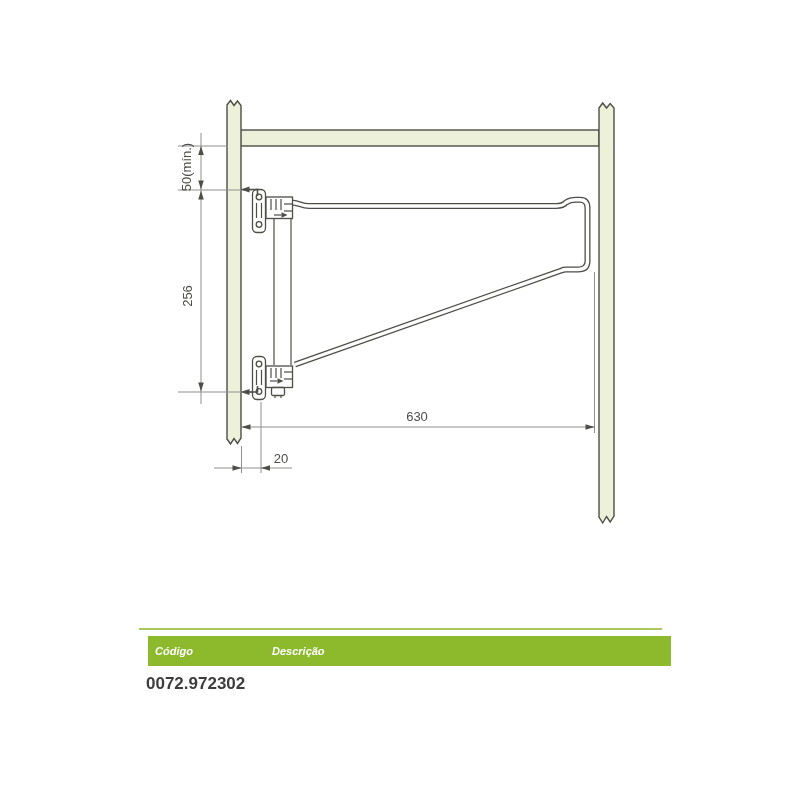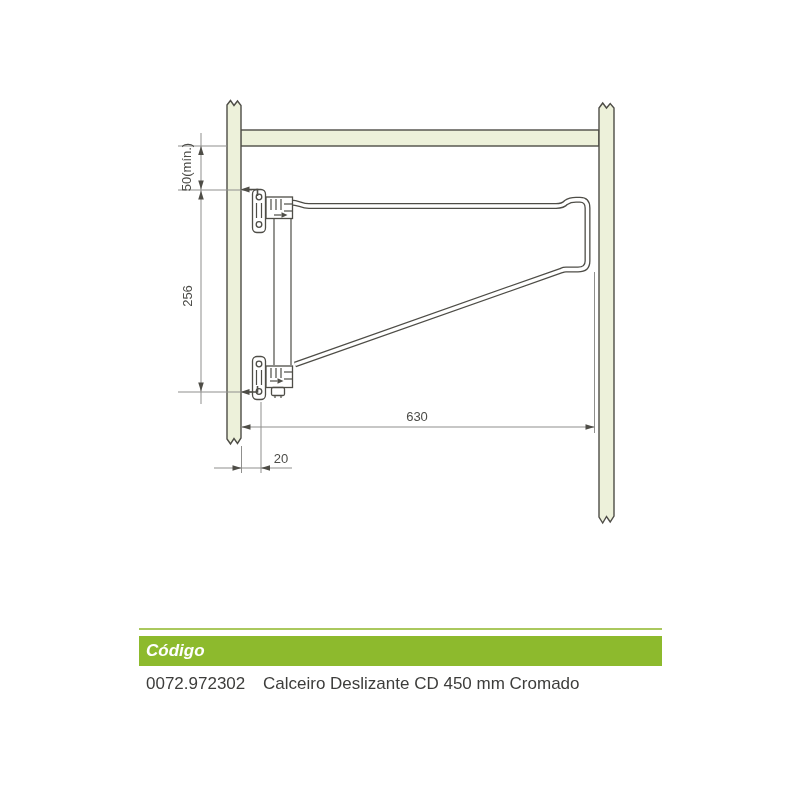--- a/index.html
+++ b/index.html
@@ -18,29 +18,29 @@
   .tube-outer{stroke:var(--line-dark);stroke-width:6;fill:none;stroke-linejoin:round;stroke-linecap:butt;}
   .tube-inner{stroke:#fff;stroke-width:3.4;fill:none;stroke-linejoin:round;stroke-linecap:butt;}
   .dim-label{
     position:absolute;font-size:13px;color:#4c4c48;white-space:nowrap;
     transform:translate(-50%,-50%);line-height:1;
   }
   .dim-label.rot{transform:translate(-50%,-50%) rotate(-90deg);}
   
   .thin-rule{position:absolute;left:139px;top:628px;width:523px;height:2px;background:var(--accent-green-light);}
   .table-header{
-    position:absolute;left:139px;top:636px;width:523px;height:30px;
+    position:absolute;left:148px;top:636px;width:523px;height:30px;
     background:var(--accent-green);color:var(--header-text);
-    font-weight:bold;font-style:italic;font-size:17px;
+    font-weight:bold;font-style:italic;font-size:11px;
     display:flex;align-items:center;
   }
   .table-row{
     position:absolute;left:139px;top:670px;width:523px;height:28px;
     color:var(--text-dark);font-size:17px;
-    display:flex;align-items:center;
+    display:flex;align-items:center;font-weight:bold;
   }
   .col-codigo{margin-left:7px;width:117px;flex:0 0 auto;}
   .col-desc{flex:1;}
 </style>
 </head>
 <body>
 
 <div class="stage">
 
   <svg class="drawing" width="800" height="540" viewBox="0 0 800 540">
@@ -129,20 +129,20 @@
 
   <div class="dim-label rot" style="left:186px;top:167px;">50(mín.)</div>
   <div class="dim-label rot" style="left:187px;top:296px;">256</div>
   <div class="dim-label" style="left:417px;top:416px;">630</div>
   <div class="dim-label" style="left:281px;top:458px;text-align:right;">20</div>
 
   <div class="thin-rule"></div>
 
   <div class="table-header">
     <span class="col-codigo">Código</span>
+    <span class="col-desc">Descrição</span>
   </div>
 
   <div class="table-row">
     <span class="col-codigo">0072.972302</span>
-    <span class="col-desc">Calceiro Deslizante CD 450 mm Cromado</span>
   </div>
 
 </div>
 
 </body></html>

